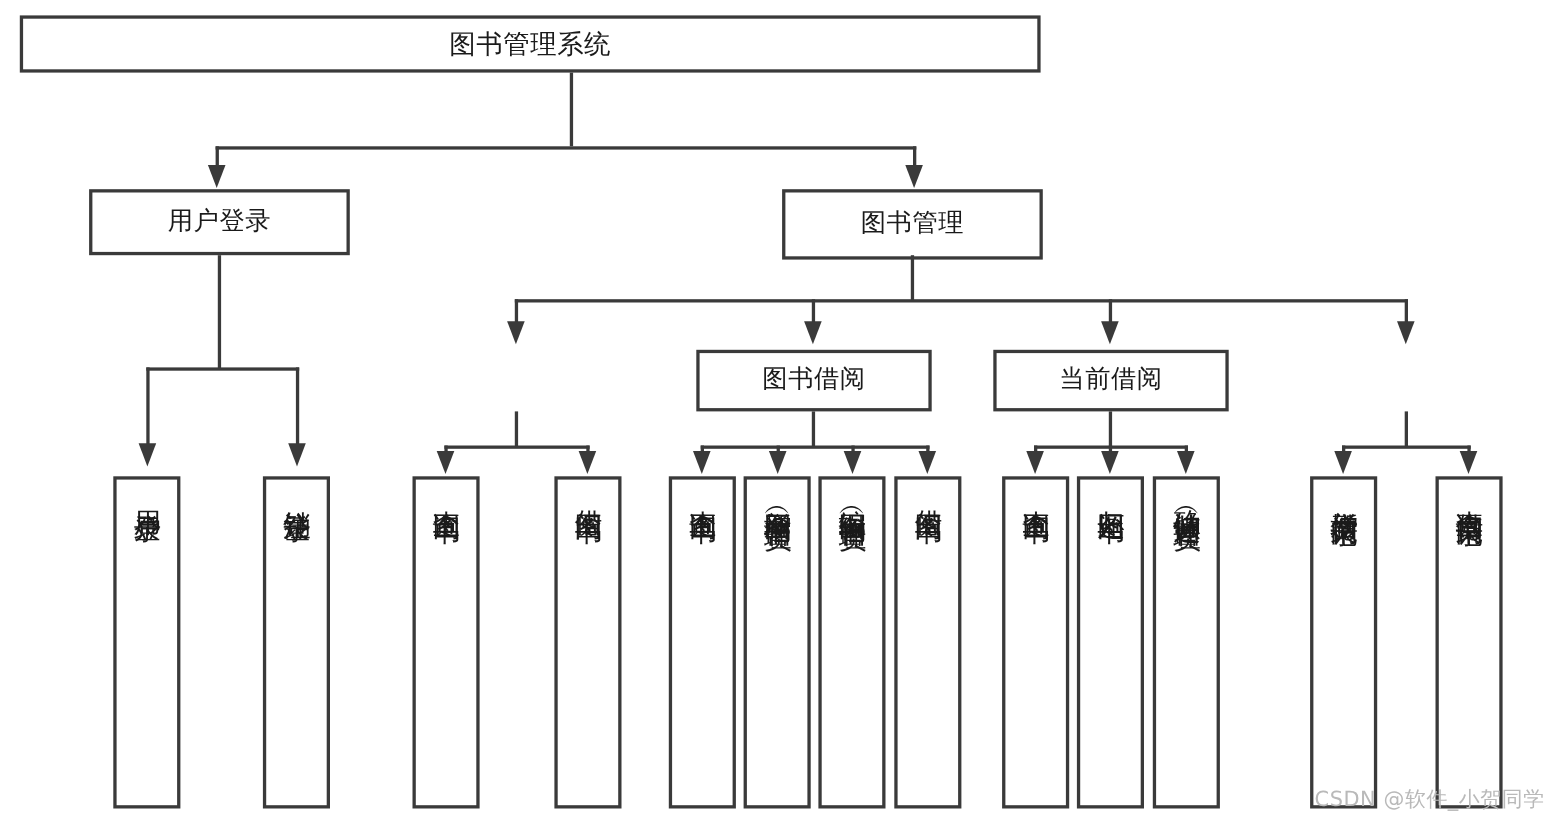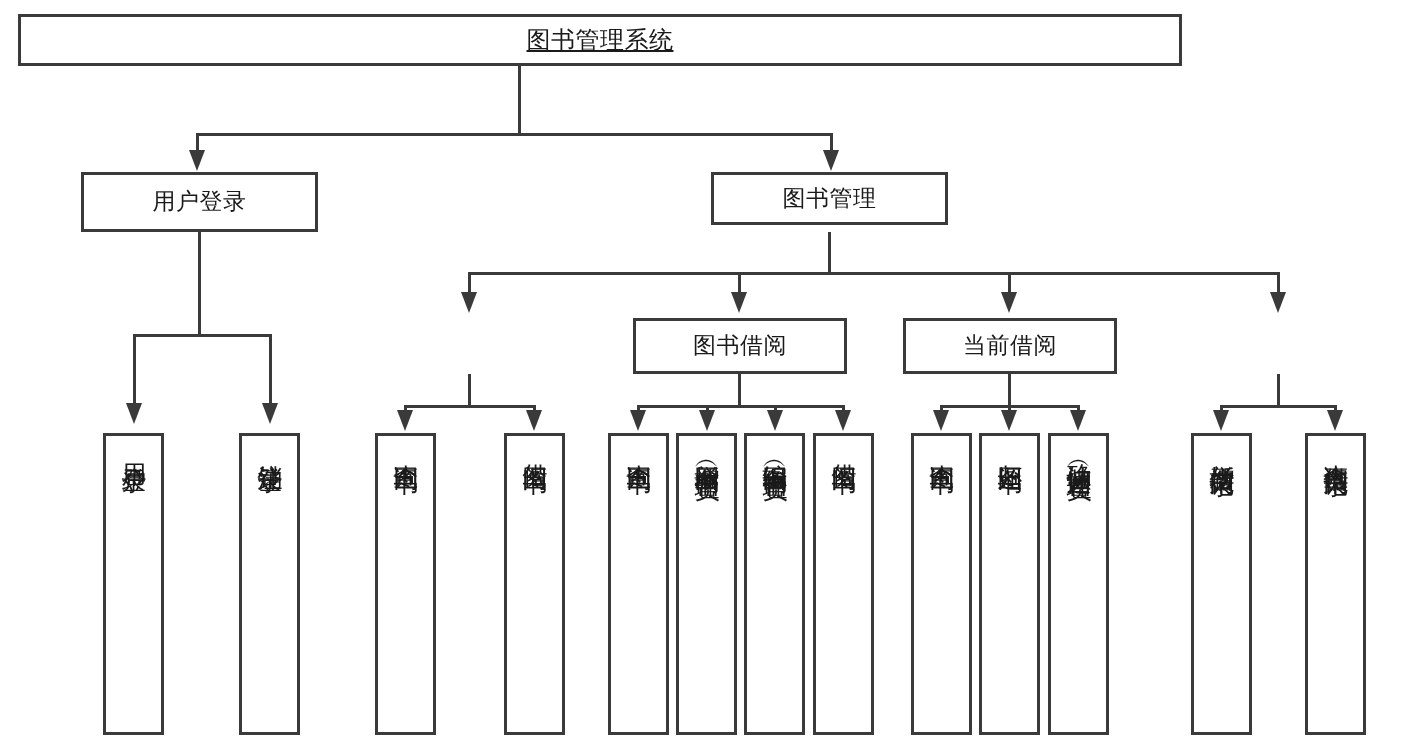--- a/index.html
+++ b/index.html
@@ -78,37 +78,37 @@
     font-size: 19px;
     white-space: nowrap;
     letter-spacing: 0.5px;
   }
 </style>
 </head>
 <body>
 
 <div id="canvas">
 
-  <div class="node h root" style="left:18px; top:14px; width:1164px; height:52px;text-decoration:underline;">
+  <div class="node h root" style="left:18px; top:14px; width:928px; height:52px;">
     <span class="cap">图书管理系统</span>
   </div>
 
   <div class="edge v" style="left:518px; top:66px; height:67px;"></div>
 
   <div class="edge h" style="left:196px; top:133px; width:637px;"></div>
 
   <div class="edge v" style="left:196px; top:133px; height:22px;"></div>
   <div class="arrow" style="left:189px; top:150px;"></div>
   <div class="edge v" style="left:830px; top:133px; height:22px;"></div>
   <div class="arrow" style="left:823px; top:150px;"></div>
 
   <div class="node h" style="left:81px; top:172px; width:237px; height:60px;">
     <span class="cap">用户登录</span>
   </div>
-  <div class="node h" style="left:711px; top:172px; width:237px; height:53px;">
+  <div class="node h" style="left:711px; top:172px; width:237px; height:64px;">
     <span class="cap">图书管理</span>
   </div>
 
   <div class="edge v" style="left:198px; top:232px; height:104px;"></div>
   <div class="edge h" style="left:133px; top:334px; width:139px;"></div>
   <div class="edge v" style="left:133px; top:334px; height:72px;"></div>
   <div class="arrow" style="left:126px; top:403px;"></div>
   <div class="edge v" style="left:269px; top:334px; height:72px;"></div>
   <div class="arrow" style="left:262px; top:403px;"></div>
 
@@ -205,14 +205,15 @@
   <div class="edge v" style="left:1334px; top:405px; height:14px;"></div>
   <div class="arrow" style="left:1327px; top:410px;"></div>
 
   <div class="node v" style="left:1191px; top:433px; width:61px; height:302px;">
     <span class="cap">新增借阅记录</span>
   </div>
   <div class="node v" style="left:1305px; top:433px; width:61px; height:302px;">
     <span class="cap">查询借阅记录</span>
   </div>
 
+  <div id="watermark" style="left:1195px; top:714px;">CSDN @软件_小贺同学</div>
 
 </div>
 
 </body></html>

